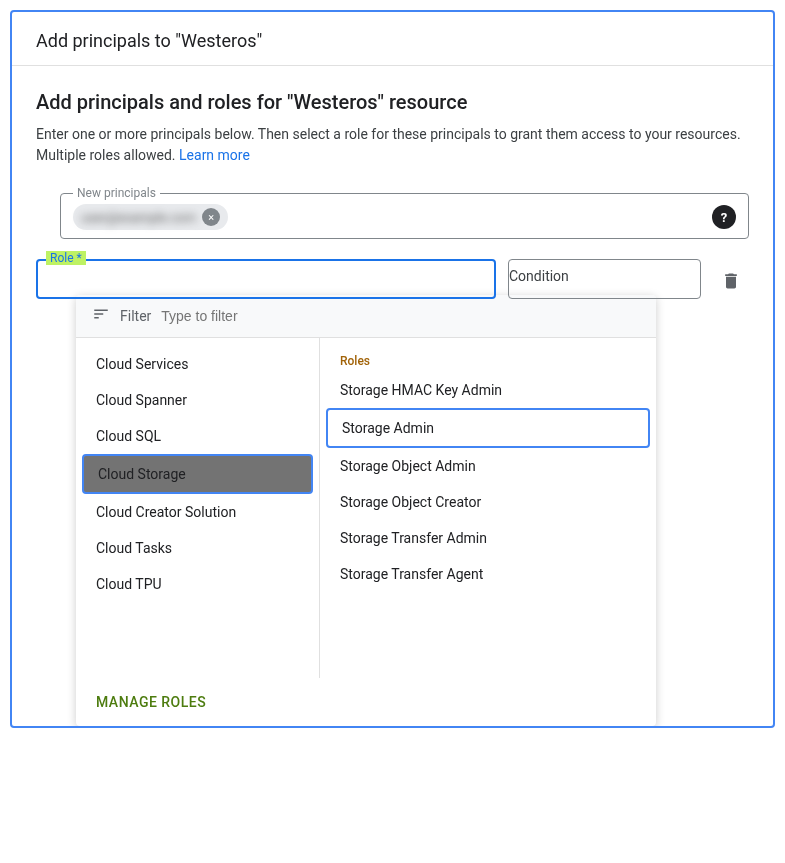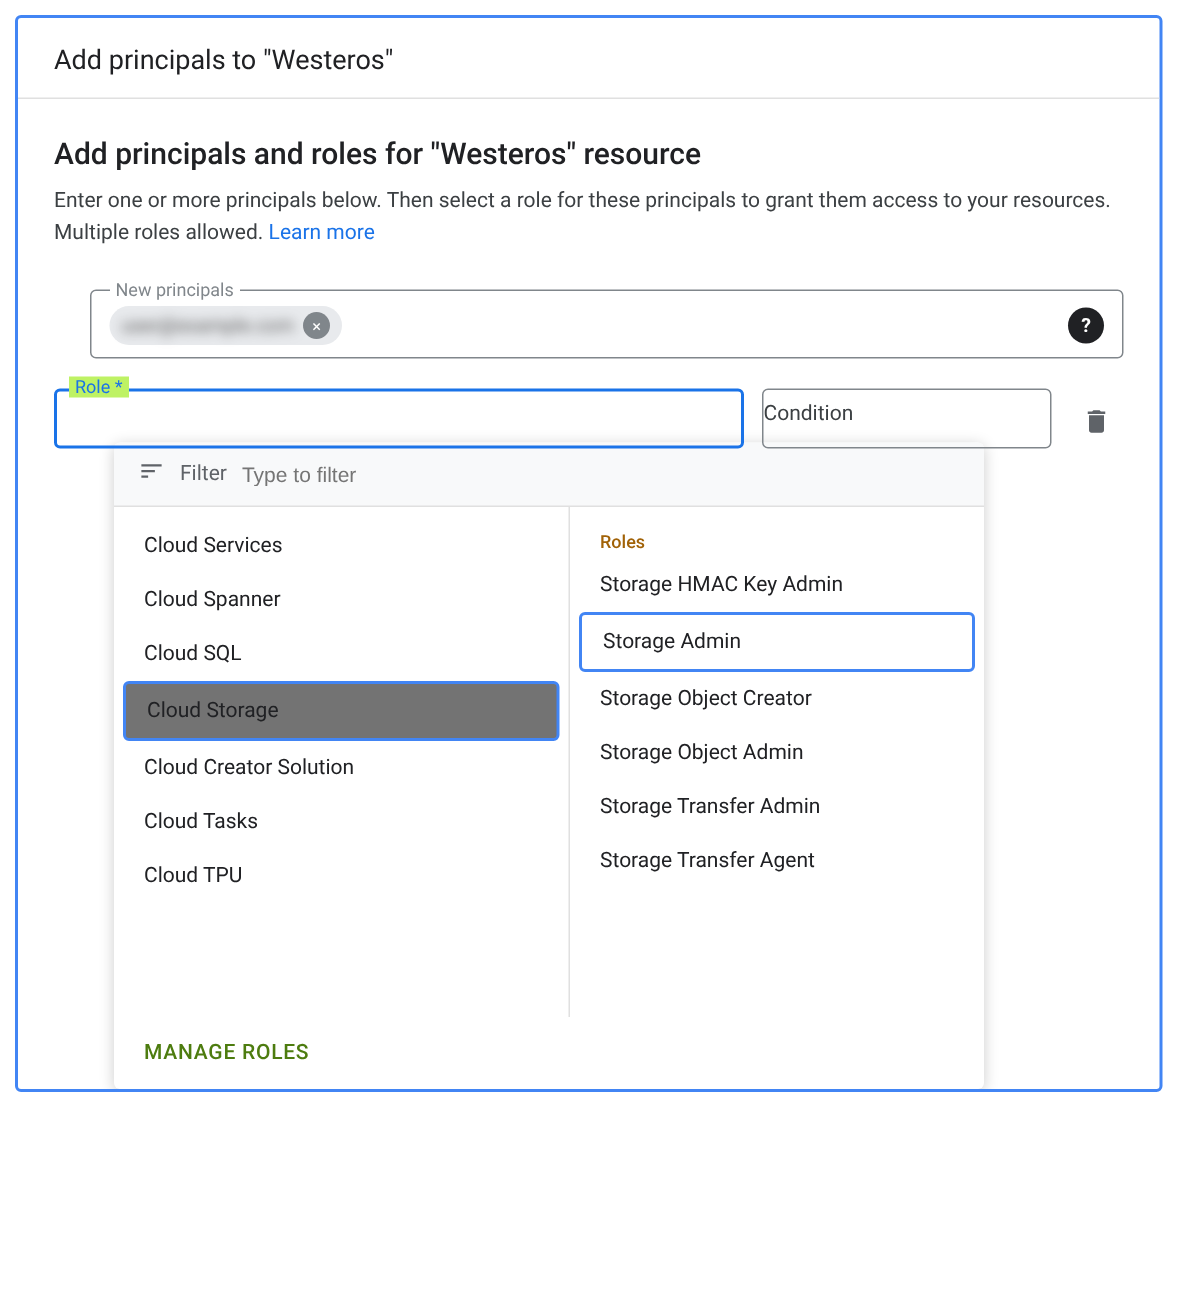--- a/index.html
+++ b/index.html
@@ -163,21 +163,21 @@
       font-size: 14px;
       color: #3c4043;
       outline: none;
       flex: 1;
     }
     .dropdown-content {
       display: flex;
       height: 340px;
     }
     .categories-panel {
-      width: 304px;
+      width: 244px;
       overflow-y: auto;
       border-right: 1px solid #e0e0e0;
       padding: 8px 0;
       position: relative;
     }
     .categories-panel::-webkit-scrollbar {
       width: 8px;
     }
     .categories-panel::-webkit-scrollbar-track {
       background: #f1f1f1;
@@ -323,22 +323,22 @@
             <div class="category-item">Cloud Creator Solution</div>
             <div class="category-item">Cloud Tasks</div>
             <div class="category-item">Cloud TPU</div>
           </div>
 
         <div class="roles-panel">
           <div class="roles-header">Roles</div>
 
         <div class="role-item">Storage HMAC Key Admin</div>
             <div class="role-item selected">Storage Admin</div>
+            <div class="role-item">Storage Object Admin</div>
             <div class="role-item">Storage Object Creator</div>
-            <div class="role-item">Storage Object Admin</div>
             <div class="role-item">Storage Transfer Admin</div>
             <div class="role-item">Storage Transfer Agent</div>
           </div>
       </div>
 
       <div class="manage-roles-link">MANAGE ROLES</div>
     </div>
 
   </div>
 </div>

